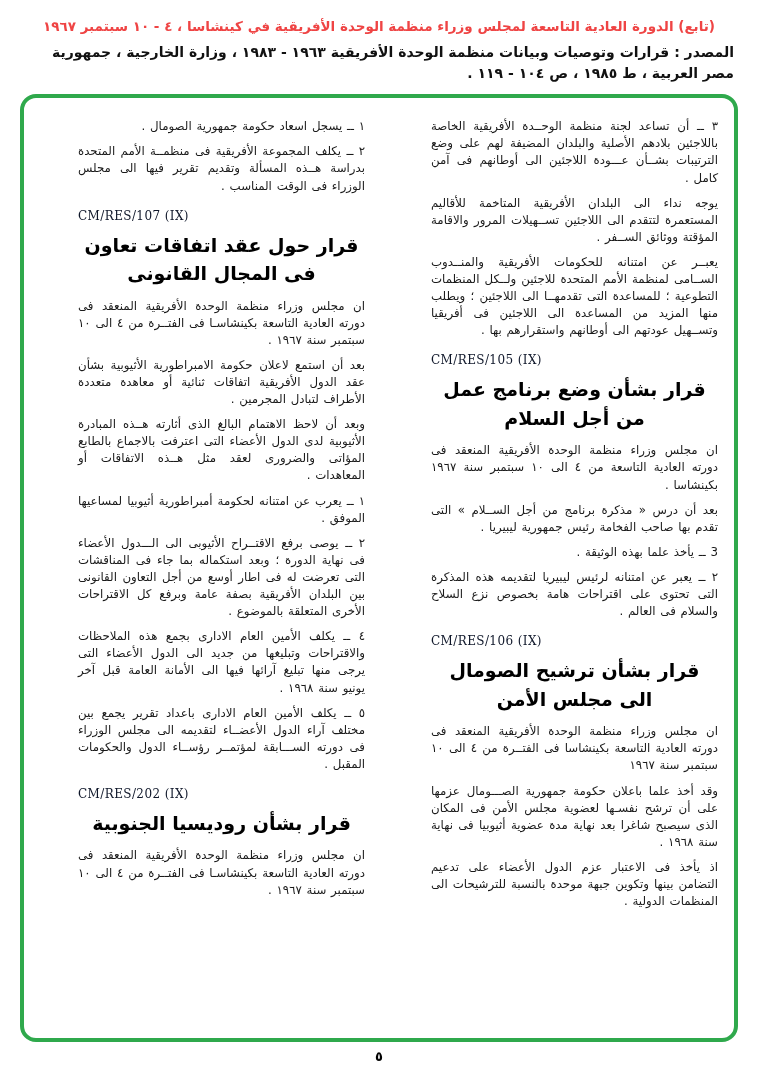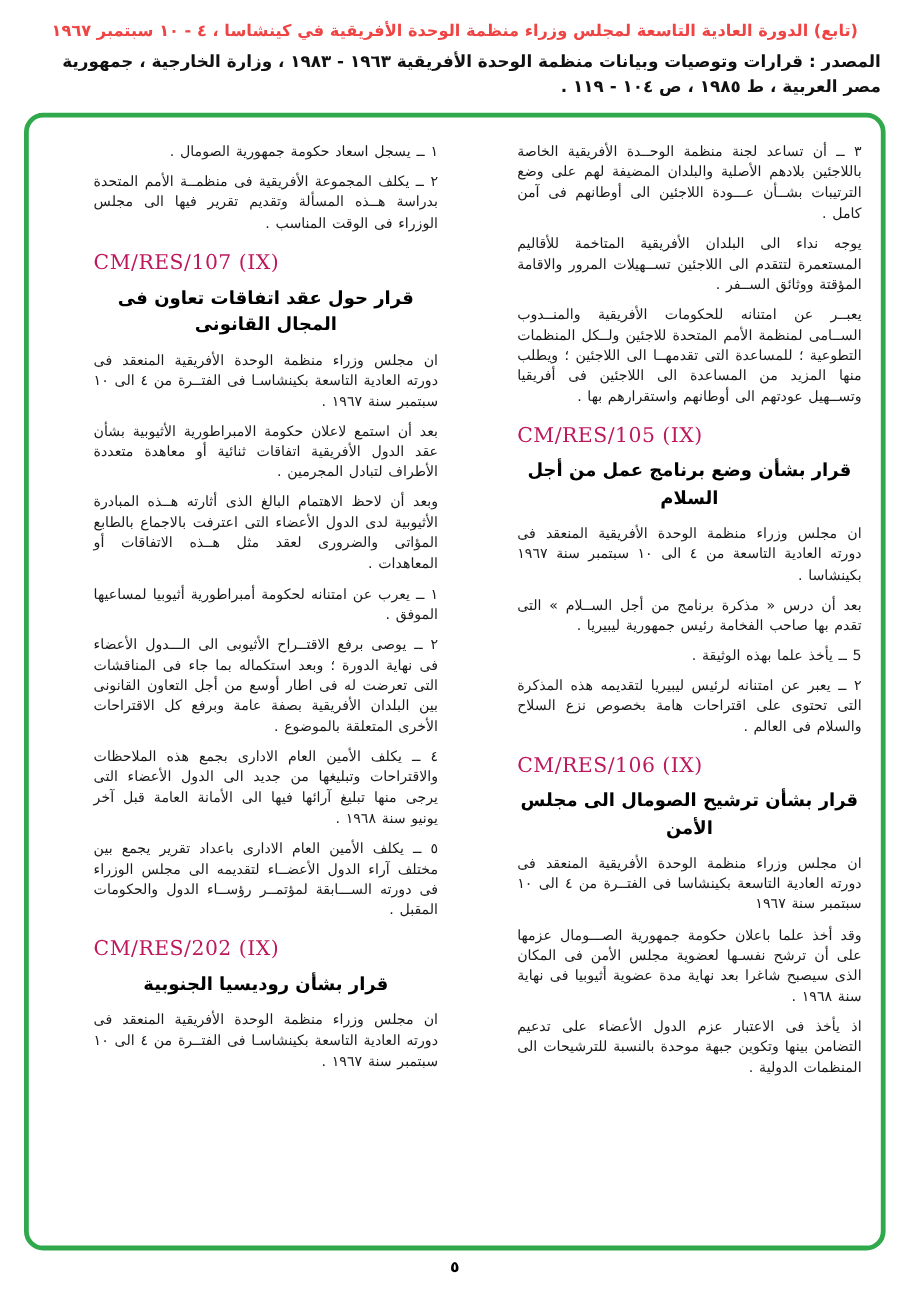--- a/index.html
+++ b/index.html
@@ -66,29 +66,29 @@
     line-height: 1.45;
     text-align: justify;
     text-justify: inter-word;
     word-spacing: 1px;
     color: #1a1a1a;
   }
   .res {
     direction: ltr;
     text-align: left;
     font-family: "DejaVu Serif", serif;
-    font-size: 17px;
+    font-size: 12px;
     letter-spacing: 0.4px;
     margin: 14px 0 8px 0;
-    color: #be185d;
+    color: #0f172a;
   }
   .res-title {
     margin: 2px 0 10px 0;
     text-align: center;
-    font-size: 15px;
+    font-size: 19px;
     font-weight: bold;
     line-height: 1.5;
     color: #000;
   }
   .page-number {
     position: absolute;
     bottom: 14px;
     left: 0;
     right: 0;
     text-align: center;
@@ -110,21 +110,21 @@
   <div class="frame" style="border-color: rgb(47, 169, 76);">
     <div class="columns">
       <div class="column">
           <p class="para">٣ ــ أن تساعد لجنة منظمة الوحــدة الأفريقية الخاصة باللاجئين بلادهم الأصلية والبلدان المضيفة لهم على وضع الترتيبات بشــأن عـــودة اللاجئين الى أوطانهم فى آمن كامل .</p>
           <p class="para">يوجه نداء الى البلدان الأفريقية المتاخمة للأقاليم المستعمرة لتتقدم الى اللاجئين تســهيلات المرور والاقامة المؤقتة ووثائق الســفر .</p>
           <p class="para">يعبــر عن امتنانه للحكومات الأفريقية والمنــدوب الســامى لمنظمة الأمم المتحدة للاجئين ولــكل المنظمات التطوعية ؛ للمساعدة التى تقدمهــا الى اللاجئين ؛ ويطلب منها المزيد من المساعدة الى اللاجئين فى أفريقيا وتســهيل عودتهم الى أوطانهم واستقرارهم بها .</p>
           <div class="res">CM/RES/105 (IX)</div>
           <h3 class="res-title">قرار بشأن وضع برنامج عمل من أجل السلام</h3>
           <p class="para">ان مجلس وزراء منظمة الوحدة الأفريقية المنعقد فى دورته العادية التاسعة من ٤ الى ١٠ سبتمبر سنة ١٩٦٧ بكينشاسا .</p>
           <p class="para">بعد أن درس « مذكرة برنامج من أجل الســلام » التى تقدم بها صاحب الفخامة رئيس جمهورية ليبيريا .</p>
-          <p class="para">5 ــ يأخذ علما بهذه الوثيقة .</p>
+          <p class="para">3 ــ يأخذ علما بهذه الوثيقة .</p>
           <p class="para">٢ ــ يعبر عن امتنانه لرئيس ليبيريا لتقديمه هذه المذكرة التى تحتوى على اقتراحات هامة بخصوص نزع السلاح والسلام فى العالم .</p>
           <div class="res">CM/RES/106 (IX)</div>
           <h3 class="res-title">قرار بشأن ترشيح الصومال الى مجلس الأمن</h3>
           <p class="para">ان مجلس وزراء منظمة الوحدة الأفريقية المنعقد فى دورته العادية التاسعة بكينشاسا فى الفتــرة من ٤ الى ١٠ سبتمبر سنة ١٩٦٧</p>
           <p class="para">وقد أخذ علما باعلان حكومة جمهورية الصـــومال عزمها على أن ترشح نفسـها لعضوية مجلس الأمن فى المكان الذى سيصبح شاغرا بعد نهاية مدة عضوية أثيوبيا فى نهاية سنة ١٩٦٨ .</p>
           <p class="para">اذ يأخذ فى الاعتبار عزم الدول الأعضاء على تدعيم التضامن بينها وتكوين جبهة موحدة بالنسبة للترشيحات الى المنظمات الدولية .</p>
         </div>
       <div class="column">
           <p class="para">١ ــ يسجل اسعاد حكومة جمهورية الصومال .</p>
           <p class="para">٢ ــ يكلف المجموعة الأفريقية فى منظمــة الأمم المتحدة بدراسة هــذه المسألة وتقديم تقرير فيها الى مجلس الوزراء فى الوقت المناسب .</p>

